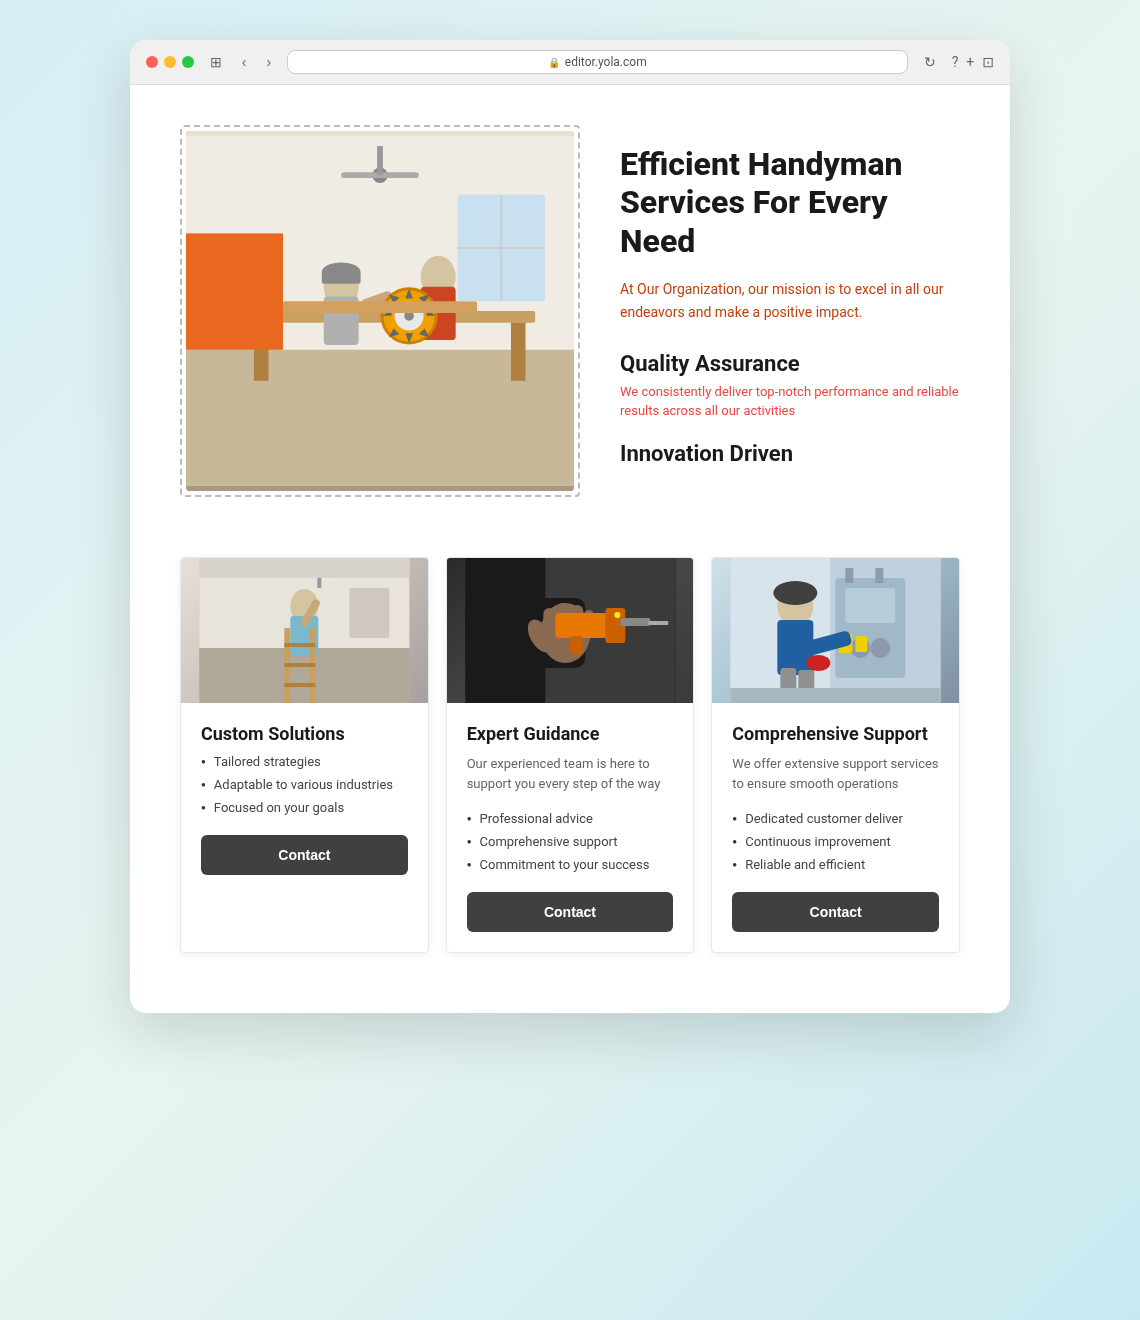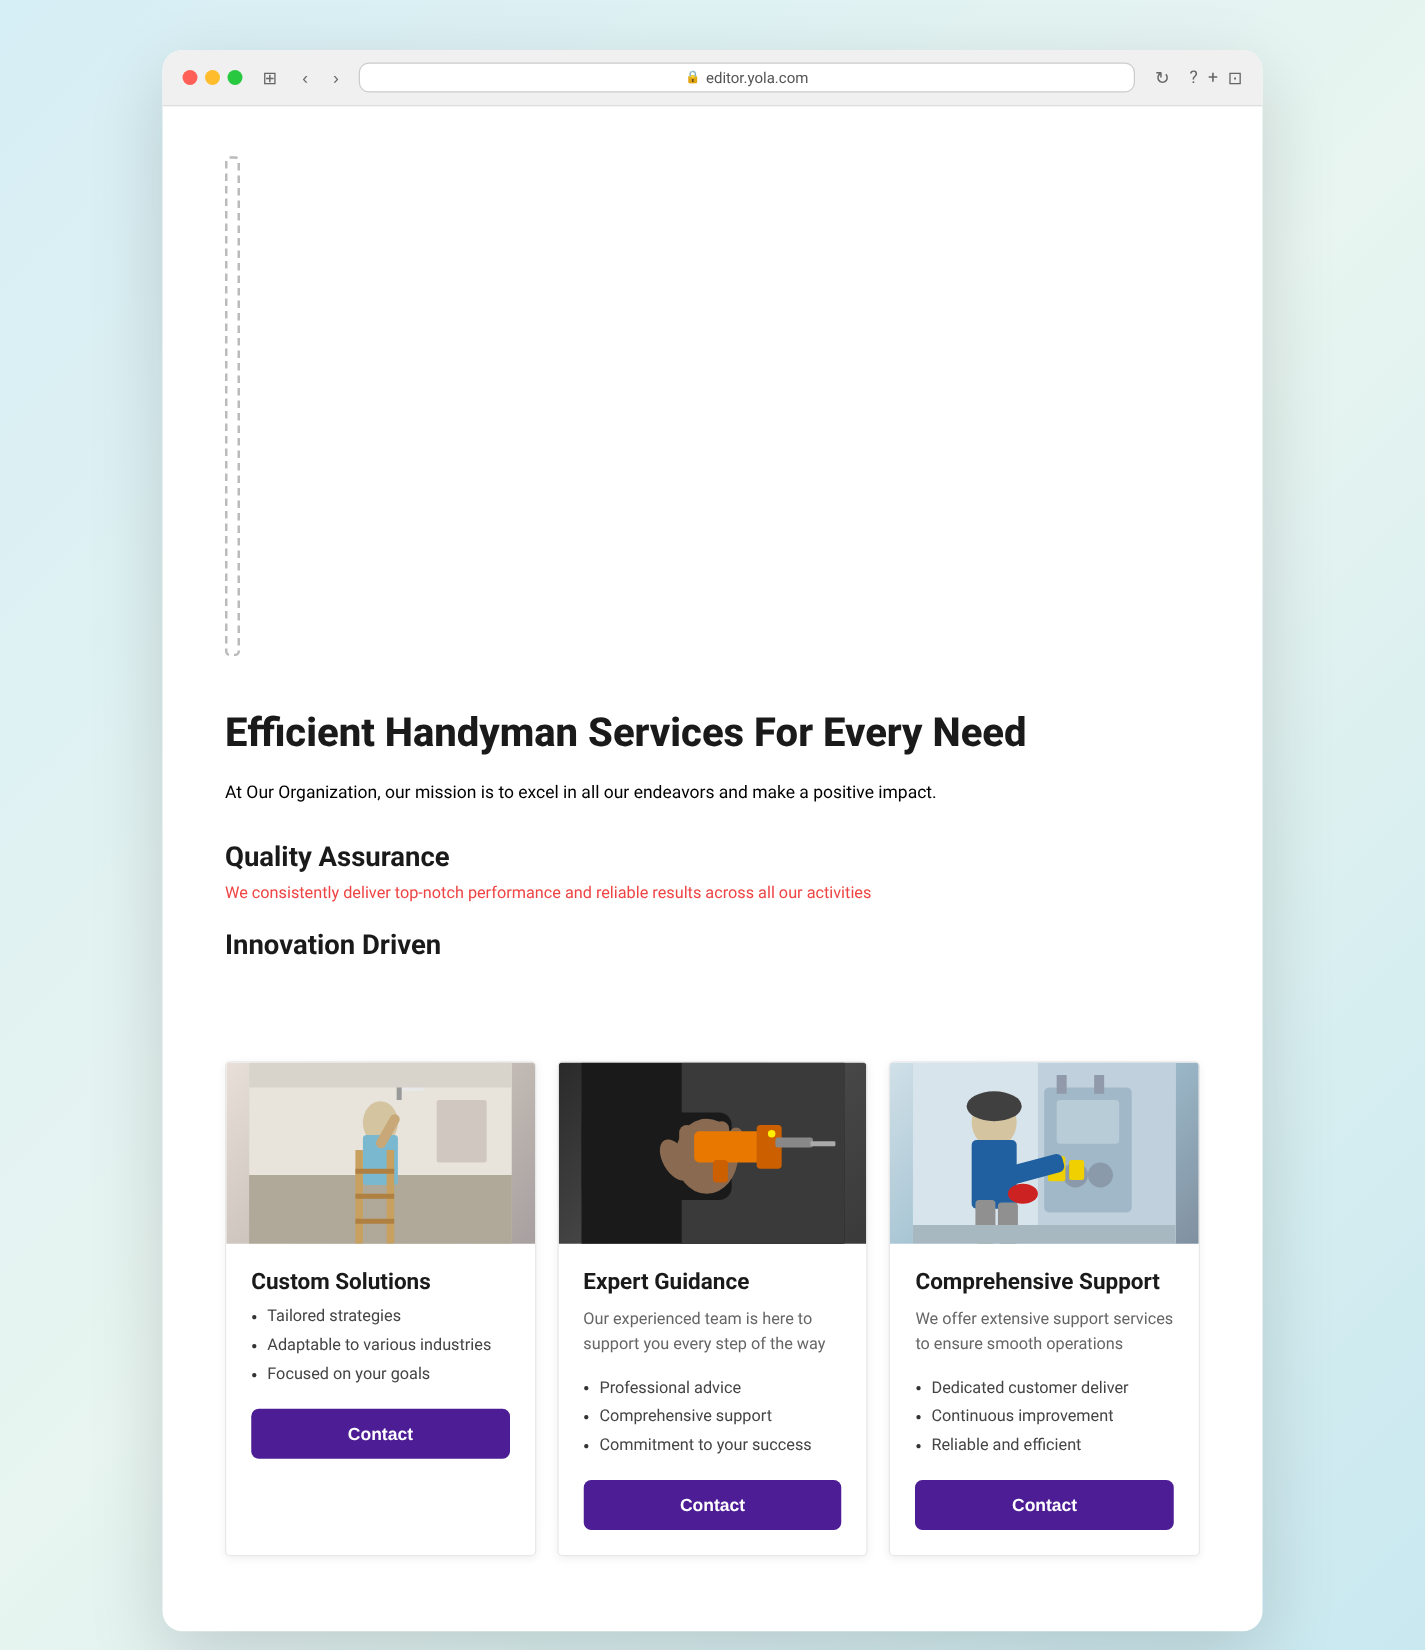--- a/index.html
+++ b/index.html
@@ -78,24 +78,23 @@
       font-size: 14px;
     }
 
     .page-content {
       padding: 40px 50px 60px;
     }
 
     
     .hero-section {
       display: flex;
-      gap: 22px;
+      gap: 40px;
       align-items: flex-start;
       margin-bottom: 60px;
-      flex-direction: column;
     }
 
     .hero-image-container {
       flex: 0 0 400px;
       border: 2px dashed #bbb;
       border-radius: 4px;
       padding: 4px;
     }
 
     .hero-image {
@@ -134,21 +133,21 @@
     .hero-title {
       font-size: 32px;
       font-weight: 800;
       color: #1a1a1a;
       line-height: 1.2;
       margin-bottom: 16px;
     }
 
     .hero-subtitle {
       font-size: 14px;
-      color: #000000;
+      color: #c2410c;
       line-height: 1.6;
       margin-bottom: 28px;
       margin-top: 18px;
     }
 
     .feature-item {
       margin-bottom: 20px;
     }
 
     .feature-title {
@@ -239,21 +238,21 @@
     .card-list li::before {
       content: '●';
       font-size: 8px;
       color: #333;
       flex-shrink: 0;
     }
 
     .contact-btn {
       display: block;
       width: 100%;
-      background: #4c1d95;
+      background: #404040;
       color: #fff;
       border: none;
       border-radius: 6px;
       padding: 12px;
       font-size: 14px;
       font-weight: 600;
       cursor: pointer;
       text-align: center;
     }
 

